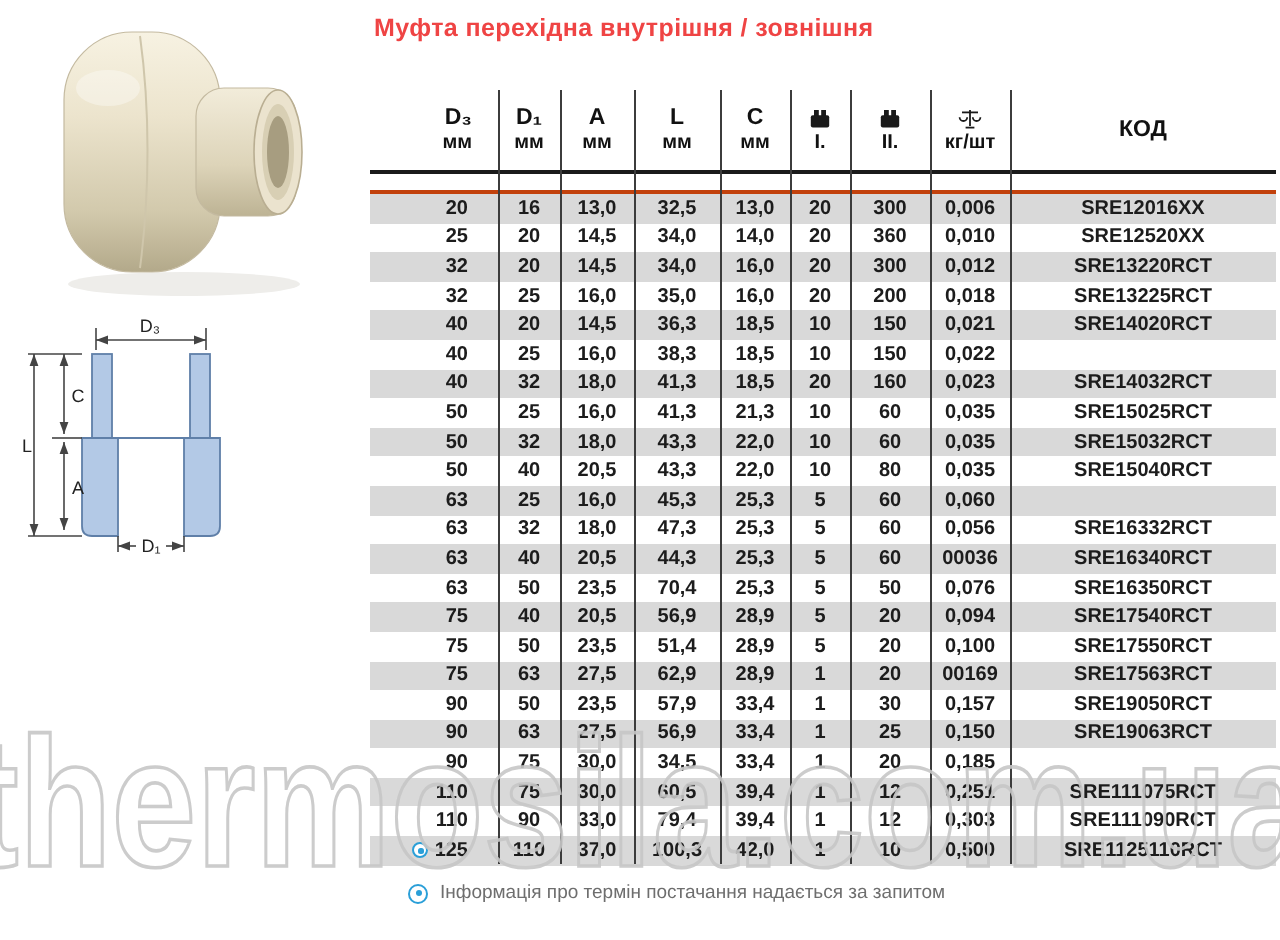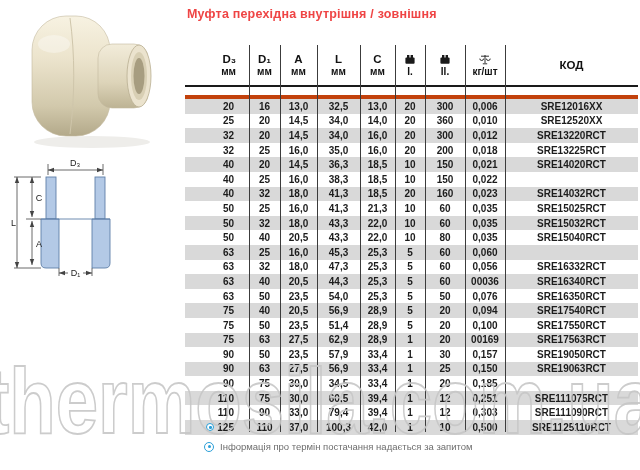--- a/index.html
+++ b/index.html
@@ -21,21 +21,21 @@
     height:40px;align-items:center;border-bottom:2px solid #1a1a1a;
   }
   .hcell{
     display:flex;flex-direction:column;align-items:center;justify-content:center;
     height:100%;gap:1px;font-weight:bold;color:#111;text-align:center;line-height:1.1;
   }
   .hcell:first-child{align-items:flex-end;padding-right:13px;box-sizing:border-box;}
   .htop{font-size:11.5px;}
   .hbot{font-size:10px;}
   .hicon svg{display:block;}
-  .tbody{margin-top:8px;border-top:4px solid #c2410c;}
+  .tbody{margin-top:8px;border-top:2px solid #c2410c;}
   .trow{
     display:grid;grid-template-columns:64px 31px 37px 43px 35px 30px 40px 40px 133px;
     height:14.6px;align-items:center;
   }
   .trow.odd{background:#d9d9d9;}
   .tcell{
     font-size:10px;font-weight:bold;color:#1c1c1c;text-align:center;
     white-space:nowrap;display:flex;align-items:center;justify-content:center;gap:3px;
     overflow:hidden;height:100%;
   }
@@ -574,21 +574,21 @@
         <div class="tcell">
           <span>63</span>
         </div>
         <div class="tcell">
           <span>50</span>
         </div>
         <div class="tcell">
           <span>23,5</span>
         </div>
         <div class="tcell">
-          <span>54,0</span>
+          <span>70,4</span>
         </div>
         <div class="tcell">
           <span>25,3</span>
         </div>
         <div class="tcell">
           <span>5</span>
         </div>
         <div class="tcell">
           <span>50</span>
         </div>

